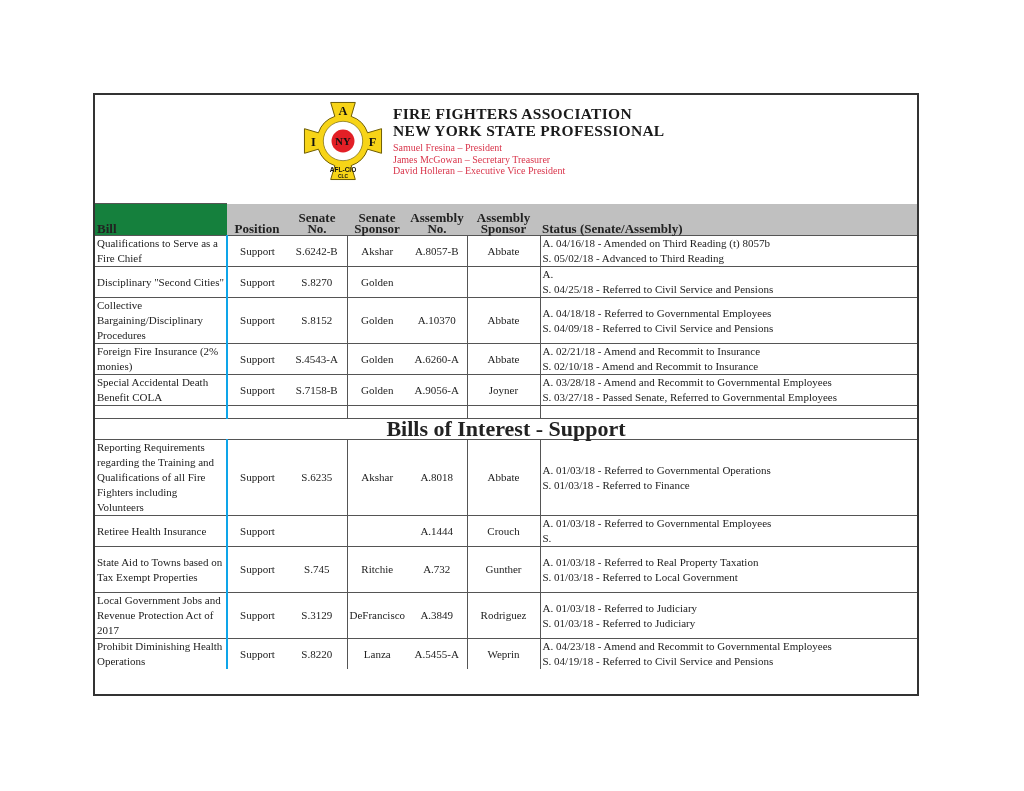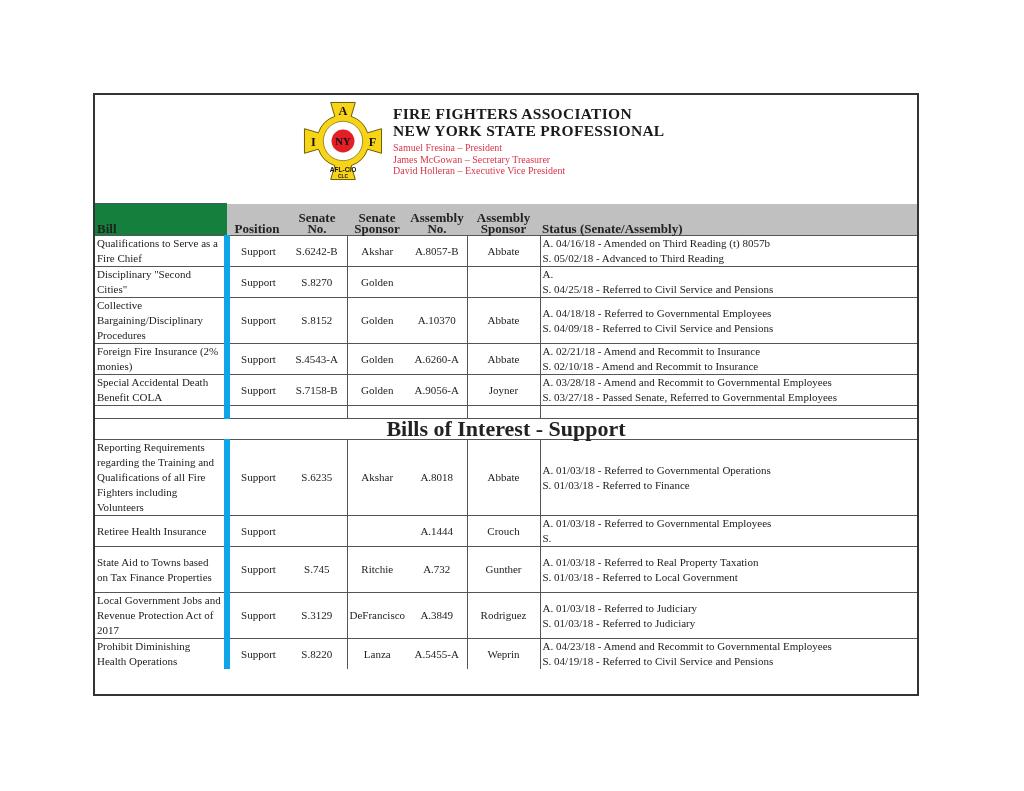--- a/index.html
+++ b/index.html
@@ -12,21 +12,21 @@
   .officer { color:#d9354b; font-size:10px; line-height:11.5px; }
   .org-officers { margin-top:3px; }
 
   table { position:absolute; left:0; top:108px; width:822px; border-collapse:collapse; table-layout:fixed; font-size:11px; }
   col.c-bill { width:132px; } col.c-pos { width:60px; } col.c-sno { width:60px; }
   col.c-ssp { width:60px; } col.c-ano { width:60px; } col.c-asp { width:73px; } col.c-status { width:377px; }
   th { background:#c0c0c0; font-size:13px; font-weight:bold; padding:4px 2px 1px; vertical-align:bottom; line-height:11px; height:26px;font-family:Liberation Serif, serif; }
   th.bill-h { background:#15803d; text-align:left; border-top:1px solid #555; }
   th.status-h { text-align:left; }
   td { vertical-align:middle; padding:0 2px; line-height:15px; border-top:1px solid #555; }
-  td.bill { text-align:left; border-right:6px solid #0ea5e9; }
+  td.bill { text-align:left; border-right:2px solid #0ea5e9; }
   td.c { text-align:center;margin-top:11px; }
   td.br { border-right:1px solid #555; }
   td.status { text-align:left; border-left:1px solid #555; }
   .section-row td { border-top:1px solid #555; font-weight:bold; font-size:22px; text-align:center; height:20px; line-height:20px; font-family:"Liberation Serif","DejaVu Serif",serif; }
   .spacer td { height:12px; }
 </style>
 </head>
 <body>
 
 <div class="page">
@@ -165,21 +165,21 @@
     <td class="c br"></td>
     <td class="c"></td>
     <td class="c br">A.1444</td>
     <td class="c">Crouch</td>
     <td class="status">
       <div>A. 01/03/18 - Referred to Governmental Employees</div>
       <div>S.</div>
     </td>
   </tr>
         <tr style="height: 46px;">
-    <td class="bill">State Aid to Towns based on Tax Finance Properties</td>
+    <td class="bill">State Aid to Towns based on Tax Exempt Properties</td>
     <td class="c">Support</td>
     <td class="c br">S.745</td>
     <td class="c">Ritchie</td>
     <td class="c br">A.732</td>
     <td class="c">Gunther</td>
     <td class="status">
       <div>A. 01/03/18 - Referred to Real Property Taxation</div>
       <div>S. 01/03/18 - Referred to Local Government</div>
     </td>
   </tr>

